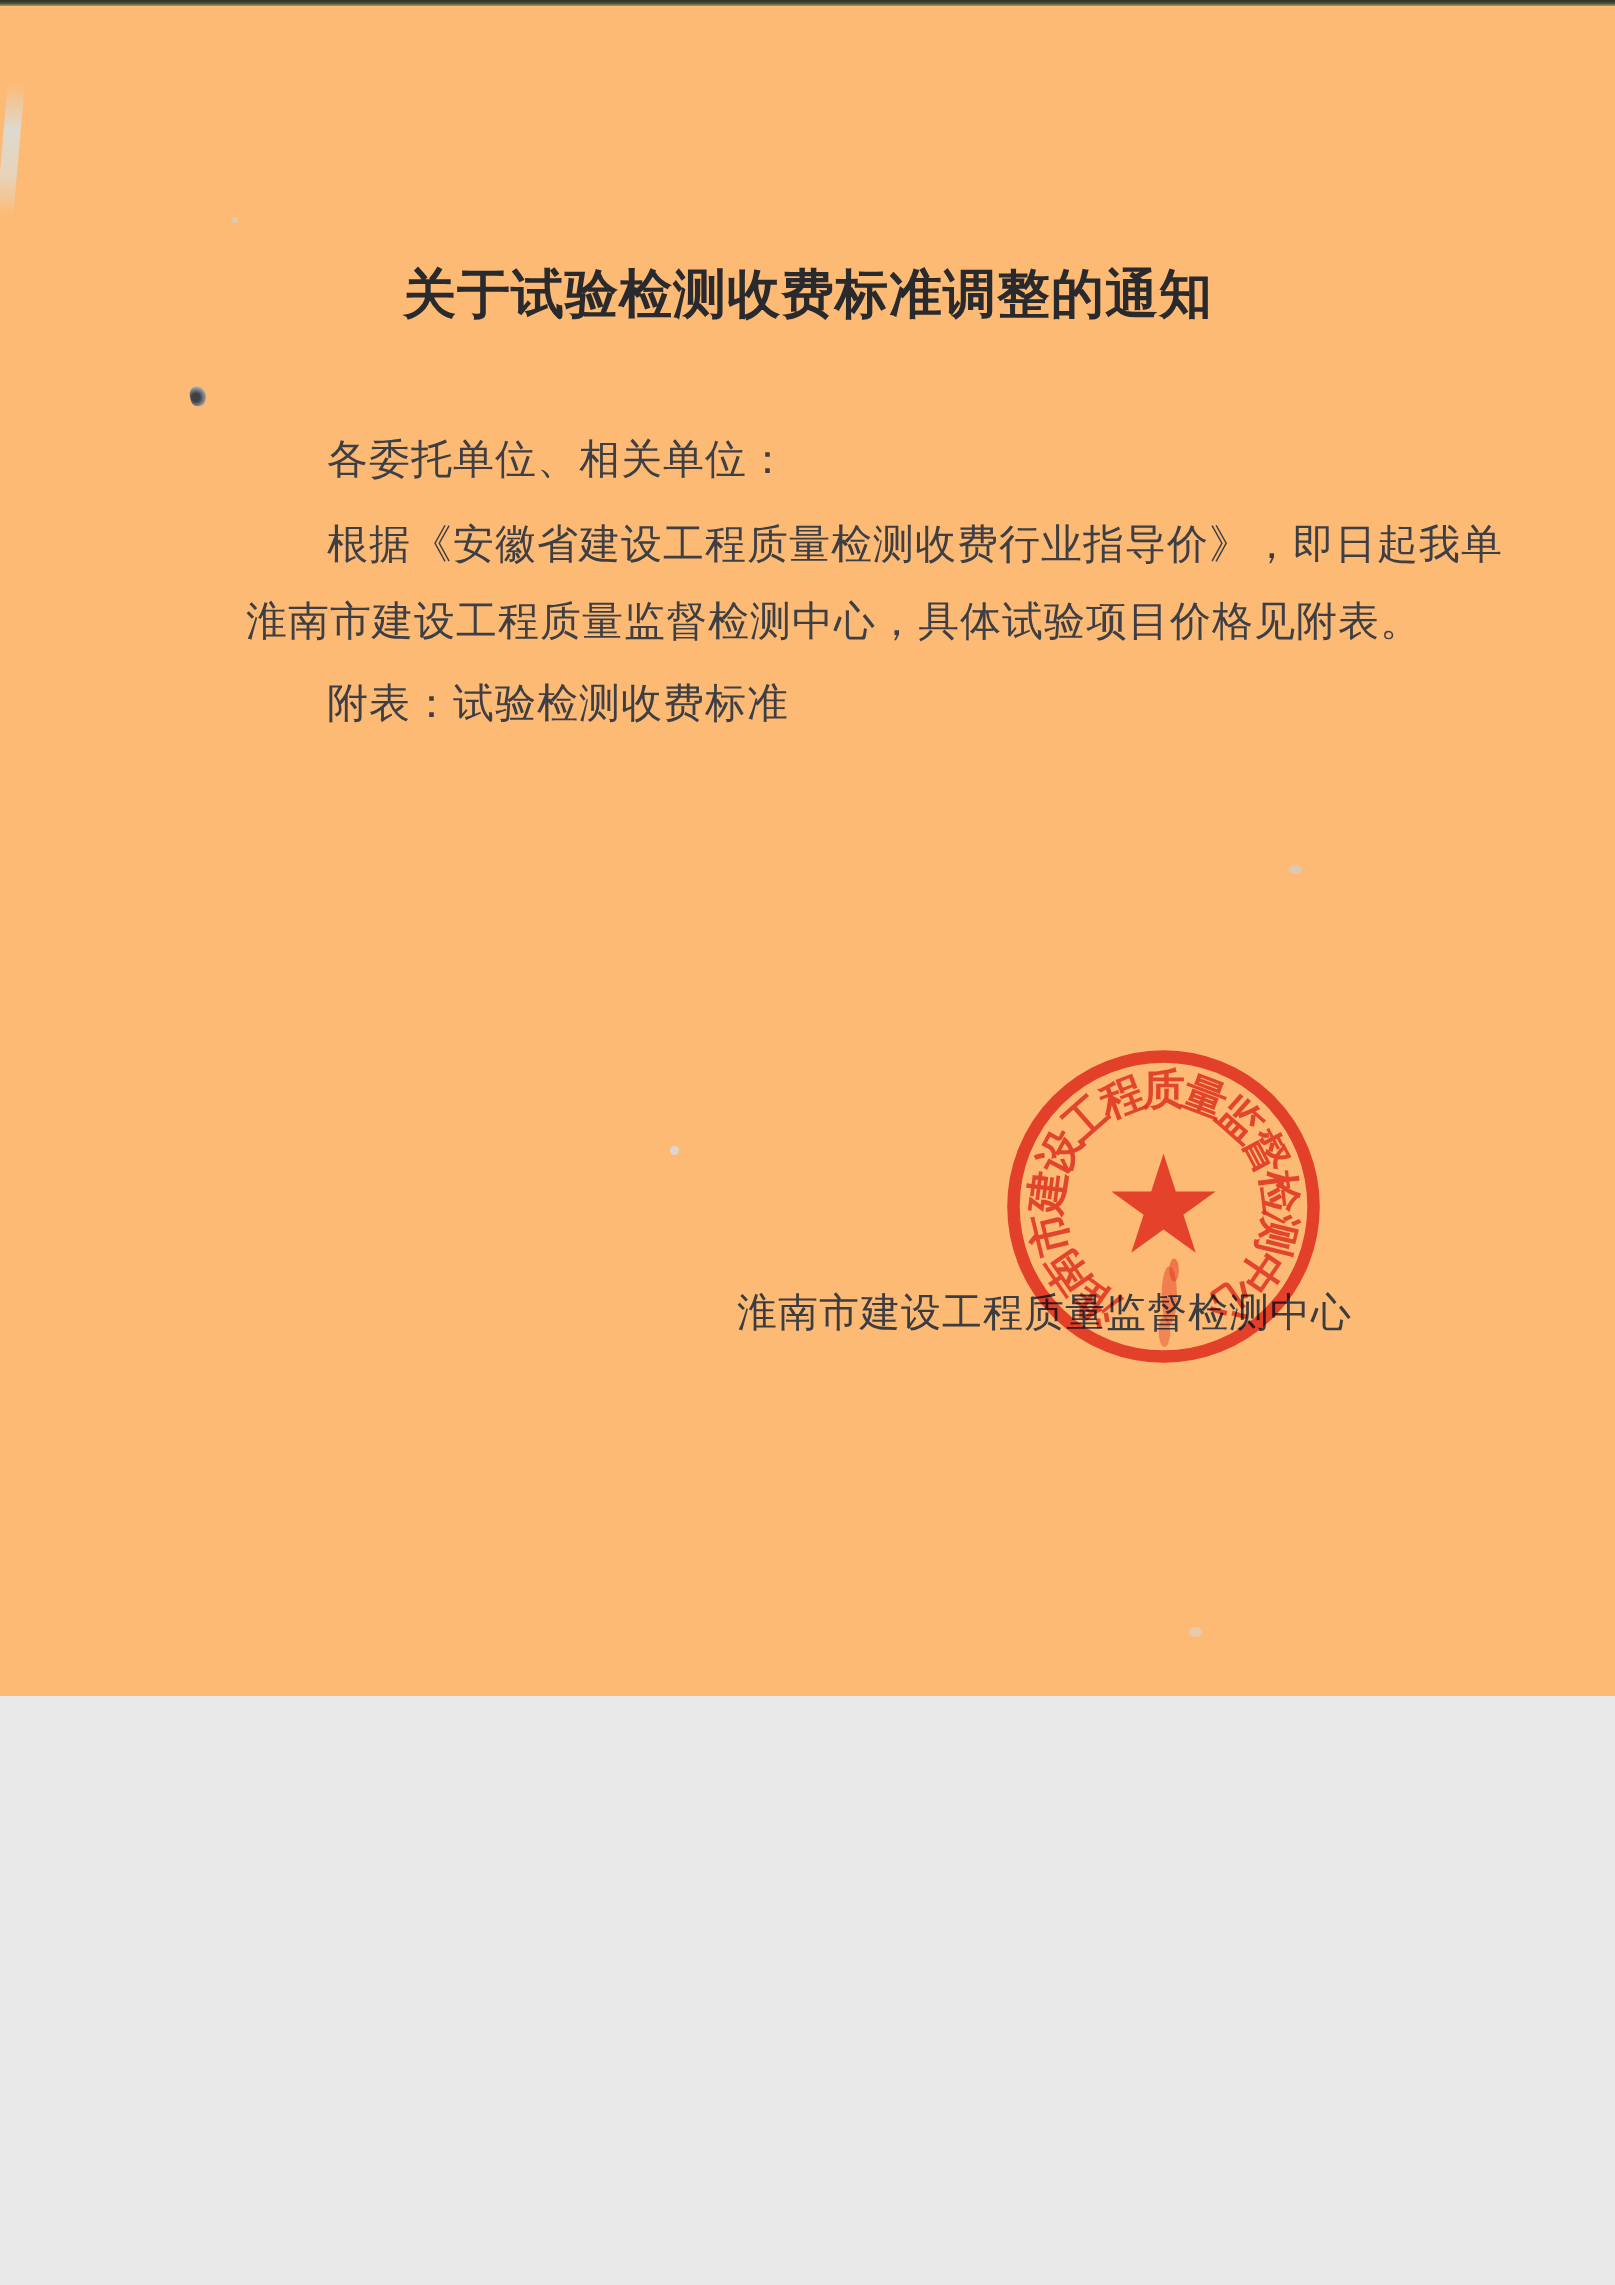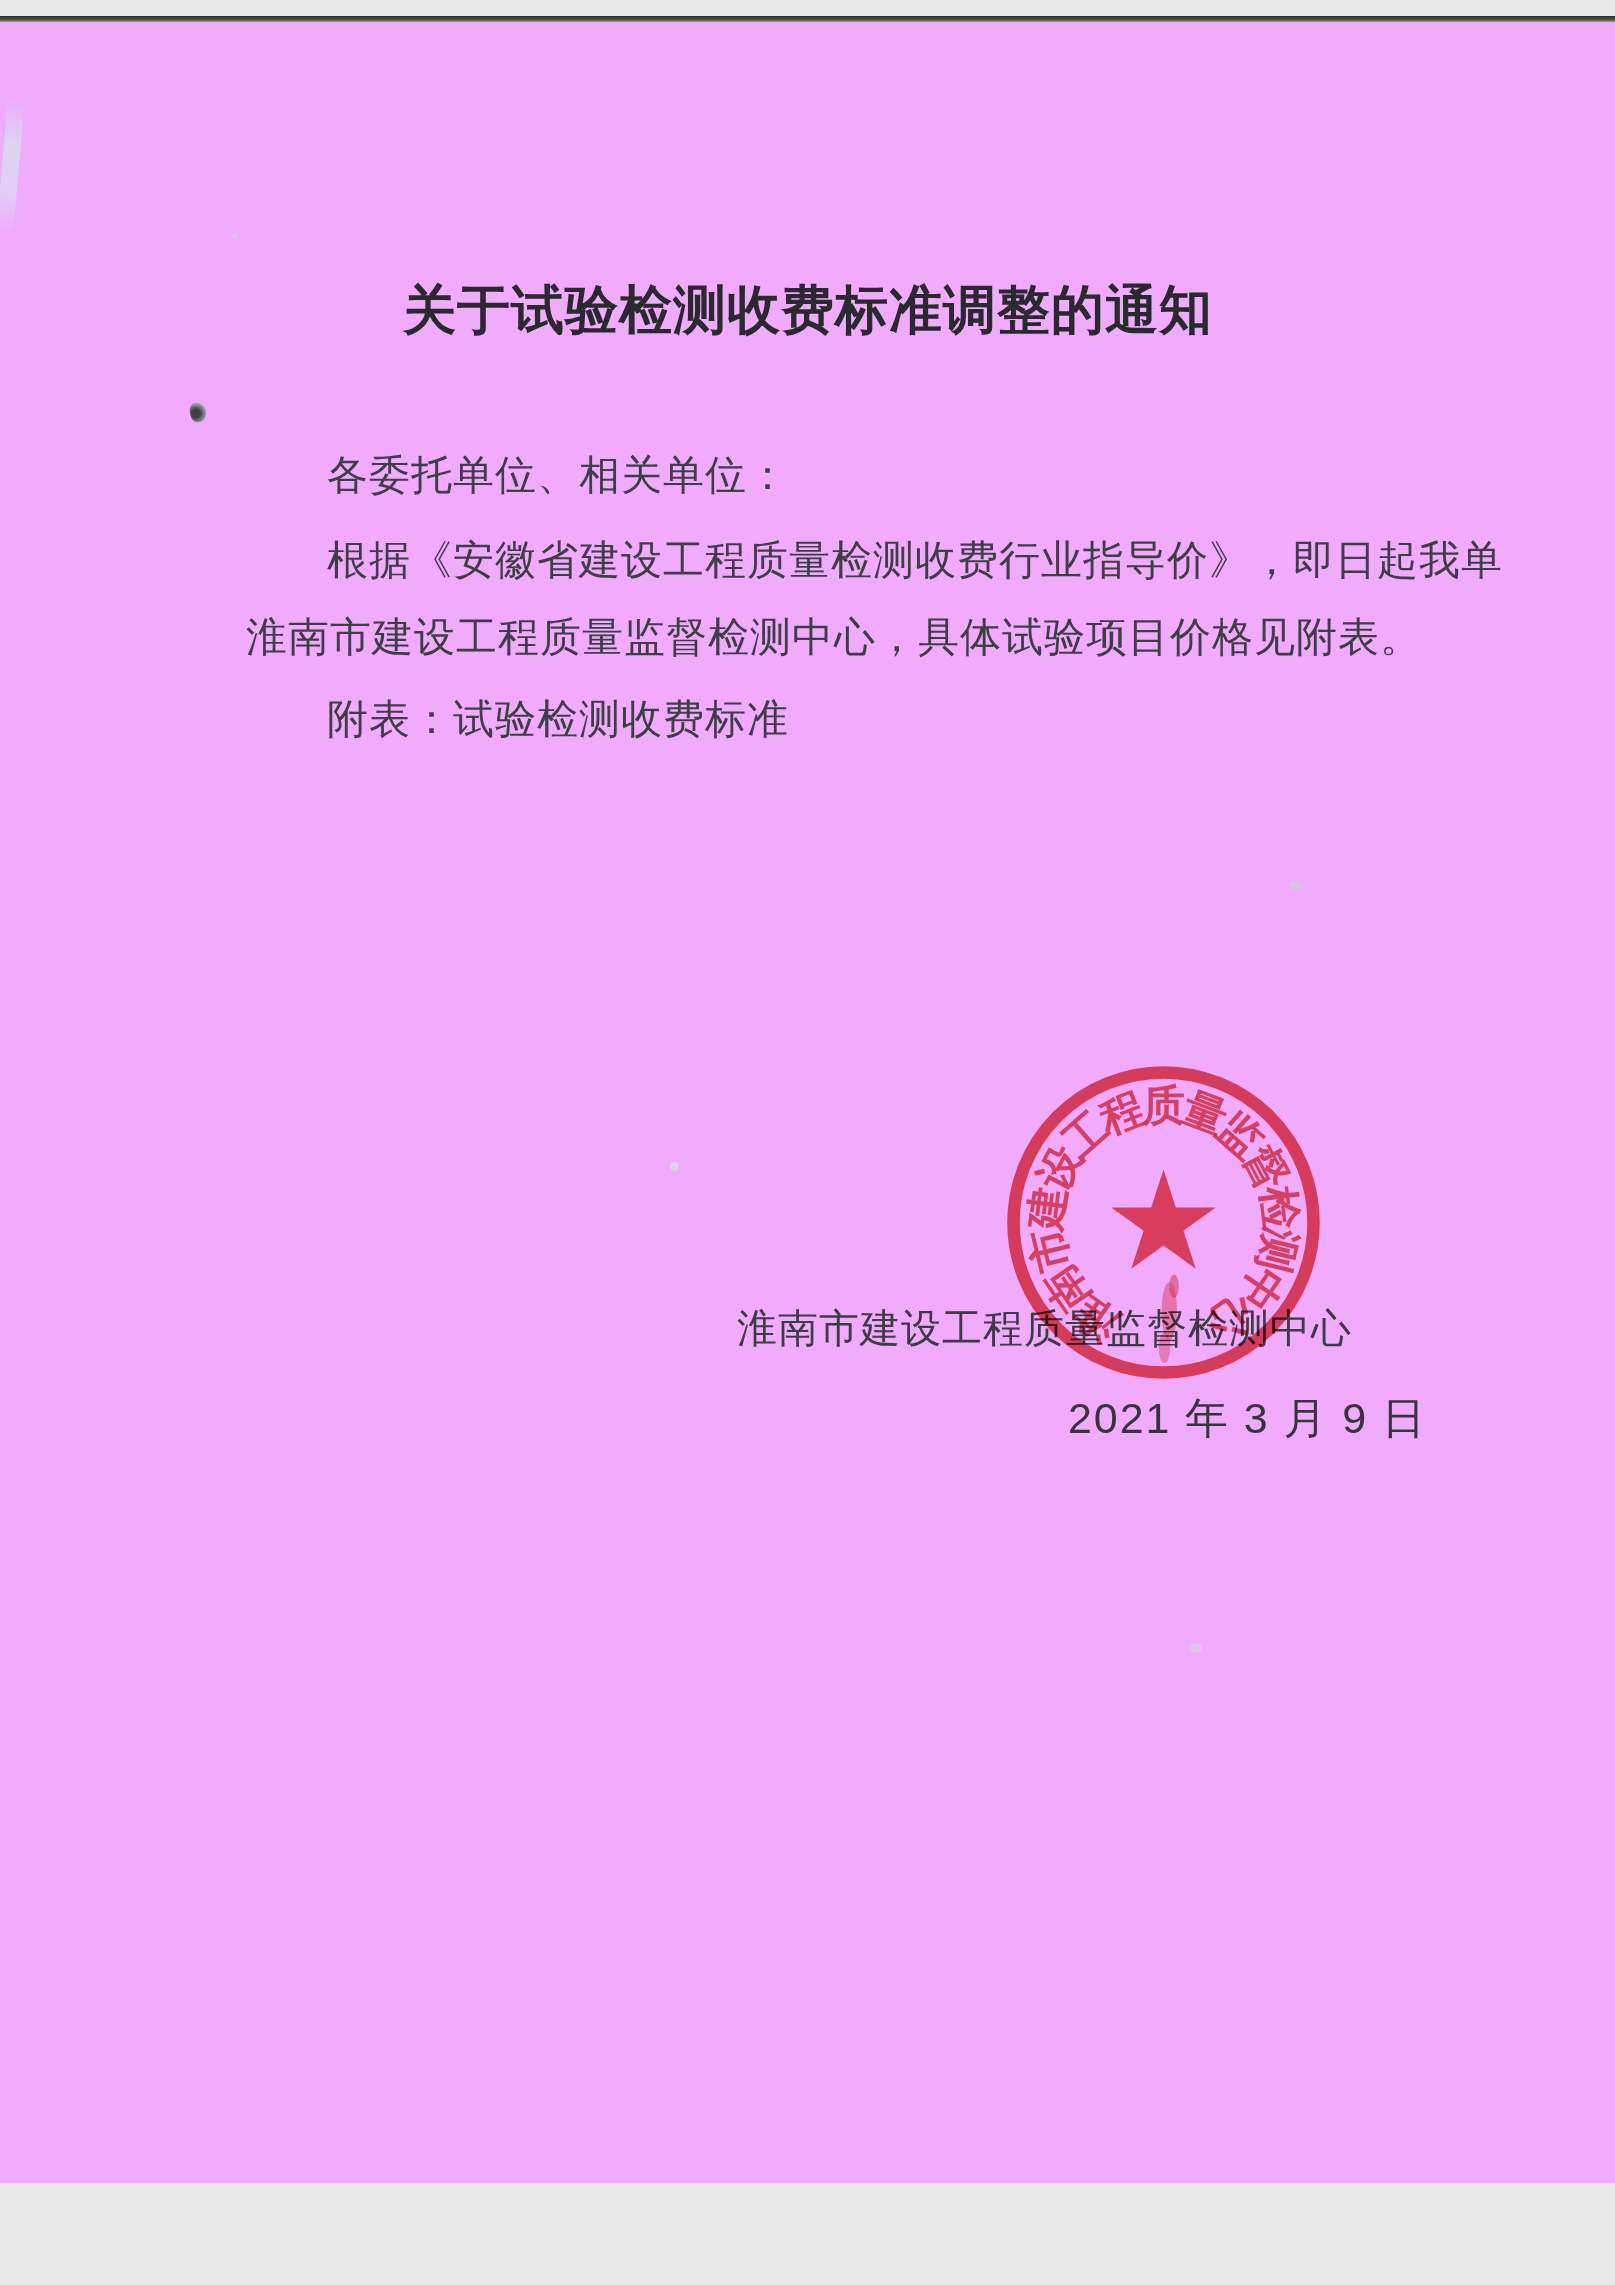--- a/index.html
+++ b/index.html
@@ -1,22 +1,21 @@
 <!DOCTYPE html>
 <html><head>
 <meta charset="utf-8">
 <style>
   html,body{margin:0;padding:0;background:#e9e9e9;}
   .page{
     position:relative;
-    width:1616px;height:2167px;
-    background:#f0abfc;
+    width:1616px;height:1696px;
+    background:#fdba74;
     overflow:hidden;
     font-family:"Liberation Serif","DejaVu Serif",serif;
-    margin-top:16px;
   }
   
   .scan-top-edge{
     position:absolute;top:0;left:0;width:100%;height:5.8px;
     background:linear-gradient(180deg,#2e3023 0%,#4c4e38 55%,#9a9c78 100%);
   }
   .scan-left-streak{
     position:absolute;left:1.9px;top:83px;width:17.3px;height:134px;
     background:linear-gradient(180deg,rgba(214,230,238,0) 0%,rgba(210,228,238,.75) 35%,rgba(214,232,240,.55) 70%,rgba(214,232,240,0) 100%);
     transform:rotate(5deg);
@@ -80,21 +79,20 @@
   <div class="speck speck-4"></div>
 
   <div class="doc-title">关于试验检测收费标准调整的通知</div>
 
   <div class="body-line line-p1a">根据《安徽省建设工程质量检测收费行业指导价》，即日起我单</div>
   <div class="body-line line-salutation">各委托单位、相关单位：</div>
   <div class="body-line line-p1b">淮南市建设工程质量监督检测中心，具体试验项目价格见附表。</div>
   <div class="body-line line-attachment">附表：试验检测收费标准</div>
 
   <div class="signature-line">淮南市建设工程质量监督检测中心</div>
-  <div class="date-line">2021 年 3 月 9 日</div>
 
   <div class="seal-wrap">
     <svg width="327" height="327" viewBox="0 0 340 340" xmlns="http://www.w3.org/2000/svg">
         <circle cx="170" cy="170" r="156" fill="none" stroke="#e0393e" stroke-width="13" opacity="0.92"></circle>
         <polygon points="170,115 182.8,154.4 224.2,154.4 190.7,178.7 203.5,218.1 170,193.8 136.5,218.1 149.3,178.7 115.8,154.4 157.2,154.4" fill="#e0393e" opacity="0.9"></polygon>
         <text x="170" y="48" text-anchor="middle" dominant-baseline="central" font-size="45" font-weight="bold" font-family="&quot;Liberation Serif&quot;,&quot;DejaVu Serif&quot;,serif" fill="#e0393e" opacity="0.88" transform="rotate(-145 170 170)">淮</text>
         <text x="170" y="48" text-anchor="middle" dominant-baseline="central" font-size="45" font-weight="bold" font-family="&quot;Liberation Serif&quot;,&quot;DejaVu Serif&quot;,serif" fill="#e0393e" opacity="0.88" transform="rotate(-124.28571428571428 170 170)">南</text>
         <text x="170" y="48" text-anchor="middle" dominant-baseline="central" font-size="45" font-weight="bold" font-family="&quot;Liberation Serif&quot;,&quot;DejaVu Serif&quot;,serif" fill="#e0393e" opacity="0.88" transform="rotate(-103.57142857142857 170 170)">市</text>
         <text x="170" y="48" text-anchor="middle" dominant-baseline="central" font-size="45" font-weight="bold" font-family="&quot;Liberation Serif&quot;,&quot;DejaVu Serif&quot;,serif" fill="#e0393e" opacity="0.88" transform="rotate(-82.85714285714286 170 170)">建</text>
         <text x="170" y="48" text-anchor="middle" dominant-baseline="central" font-size="45" font-weight="bold" font-family="&quot;Liberation Serif&quot;,&quot;DejaVu Serif&quot;,serif" fill="#e0393e" opacity="0.88" transform="rotate(-62.14285714285714 170 170)">设</text>

